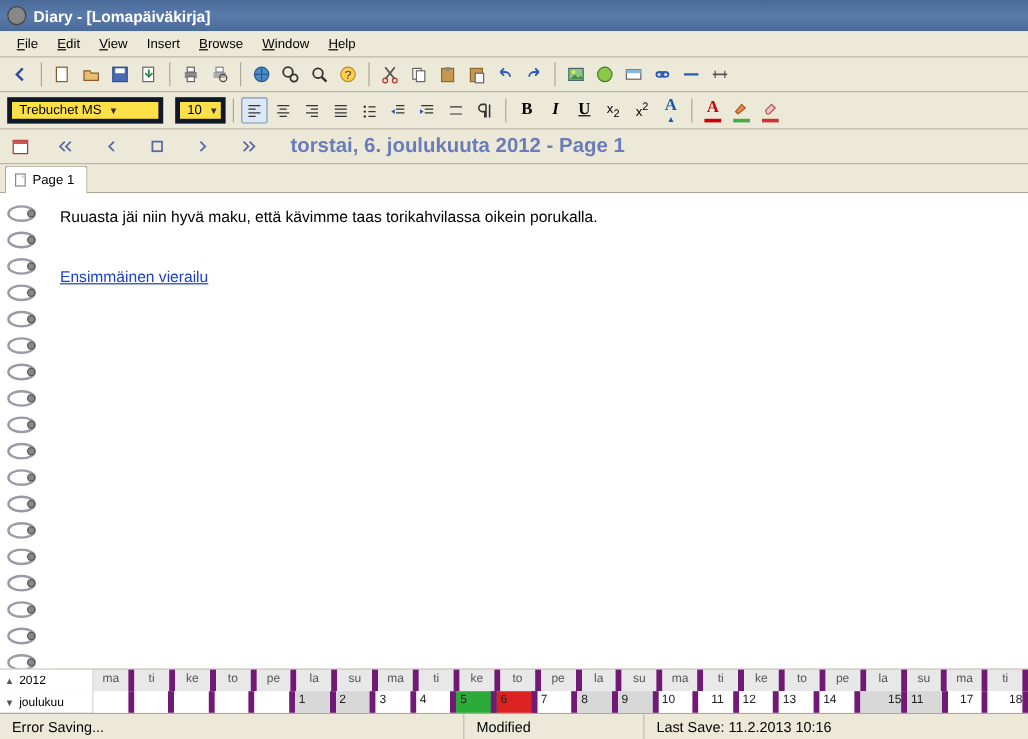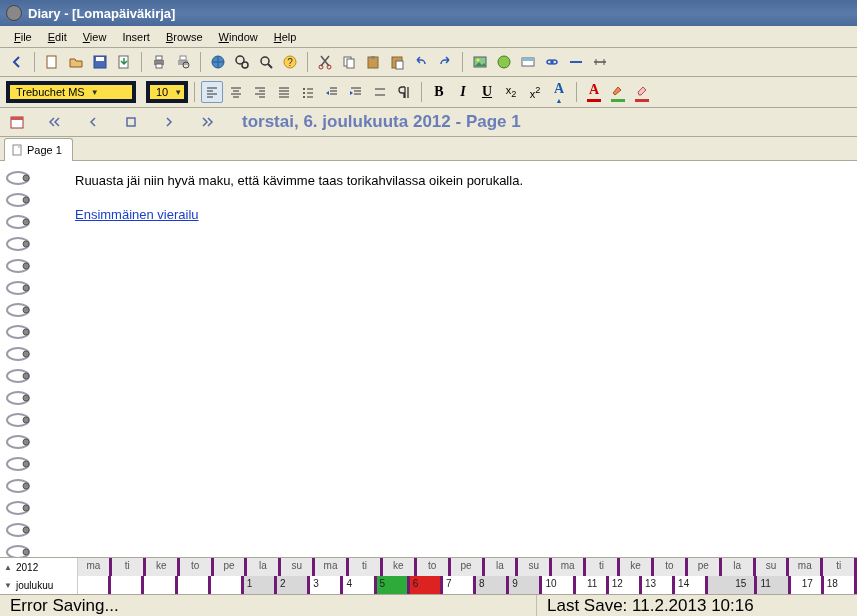--- a/index.html
+++ b/index.html
@@ -16,37 +16,37 @@
 .combo { height: 22px; border: 4px solid #0f172a; background: #fde047; display: flex; align-items: center; padding: 0 4px 0 6px; font-size: 11px; }
 .combo .arrow { margin-left: 6px; font-size: 8px; color: #333; }
 .combo.font { width: 130px; }
 .combo.size { width: 42px; }
 .tb-btn svg { width: 16px; height: 16px; }
 .nav-row { background: #ece9d8; padding: 3px 6px; display: flex; align-items: center; gap: 16px; border-bottom: 1px solid #aca899; }
 .nav-row .date-title { font-size: 17px; font-weight: bold; color: #6b7db8; margin-left: 8px; }
 .tabstrip { background: #ece9d8; height: 24px; display: flex; padding: 0 4px; border-bottom: 1px solid #aca899; }
 .tab { background: #fff; border: 1px solid #aca899; border-bottom: none; padding: 3px 10px 3px 6px; display: flex; align-items: center; gap: 4px; border-radius: 3px 3px 0 0; position: relative; top: 1px; font-size: 11px;}
 .tab .tab-ico { width: 12px; height: 12px; }
-.editor { flex: 1; background: #fff; position: relative; overflow: hidden; border-top: none; padding-left: 25px; }
+.editor { flex: 1; background: #fff; position: relative; overflow: hidden; border-top: none; }
 .editor-inner { padding: 10px 10px 10px 50px; font-family: "Trebuchet MS", sans-serif; font-size: 13px; line-height: 1.5; color: #000; }
 .editor-inner a { color: #1a3ecc; text-decoration: underline; }
 .binder { position: absolute; left: 0; top: 0; bottom: 0; width: 44px; background: #fff; }
 .ring { position: absolute; left: 4px; width: 28px; height: 18px; }
 .ring svg { width: 28px; height: 18px; }
 .calendar-strip { background: #f0f0f0; border-top: 1px solid #aca899; }
 .cal-row { display: flex; height: 18px; font-size: 10px; }
 .cal-row .cell-label { width: 78px; padding: 2px 4px; border-right: 1px solid #ccc; background: #fff; display:flex; align-items:center;}
 .cal-row .cell-label .dd { width:10px; font-size:8px; color:#555; margin-right:2px;}
-.cal-row .cell { flex: 1; border-right: 3px solid #701a75; text-align: center; padding: 2px 0; background: #fff; position: relative; }
+.cal-row .cell { flex: 1; border-right: 5px solid #701a75; text-align: center; padding: 2px 0; background: #fff; position: relative; }
 .cal-row.header .cell { background: #e8e8e8; color: #555; }
 .cal-row.days .cell { color: #222; }
 .cell.wknd { background: #d8d8d8; }
 .cell.sel-g { background: #2caa3a; color:#fff; }
 .cell.sel-r { background: #d22; color:#fff; }
-.statusbar { height: 22px; background: #ece9d8; border-top: 1px solid #aca899; display: flex; align-items: center; font-size: 17px; }
+.statusbar { height: 22px; background: #ece9d8; border-top: 1px solid #aca899; display: flex; align-items: center; font-size: 12px; }
 .statusbar .panel { padding: 2px 10px; border-right: 1px solid #c0beb0; height: 100%; display: flex; align-items: center; }
 .statusbar .panel.flex { flex: 1; }
 .big-letter { font-weight:bold; font-family: 'Times New Roman', serif; font-size:14px;}
 .color-underline-btn { display:flex; flex-direction:column; align-items:center; justify-content:center; }
 .color-underline-btn .bar { width:14px; height:3px; margin-top:1px;}
 </style>
 </head>
 <body>
 
 <div class="titlebar">
@@ -442,21 +442,21 @@
           <ellipse cx="14" cy="9" rx="11" ry="6" fill="none" stroke="#9a9aa8" stroke-width="2"></ellipse>
           <circle cx="22" cy="9" r="3" fill="#888" stroke="#555"></circle>
         </svg></div>
       <div class="ring" style="top: 382px;"><svg viewBox="0 0 28 18">
           <ellipse cx="14" cy="9" rx="11" ry="6" fill="none" stroke="#9a9aa8" stroke-width="2"></ellipse>
           <circle cx="22" cy="9" r="3" fill="#888" stroke="#555"></circle>
         </svg></div>
     </div>
   <div class="editor-inner">
     <p>Ruuasta jäi niin hyvä maku, että kävimme taas torikahvilassa oikein porukalla.</p>
-    <p style="margin-top:14px"><a href="#">Ensimmäinen vierailu</a></p>
+    <p style="margin-top:30px"><a href="#">Ensimmäinen vierailu</a></p>
   </div>
 </div>
 
 <div class="calendar-strip">
   <div class="cal-row header">
     <div class="cell-label">
         <span class="dd">▲</span>
         <span>2012</span>
       </div>
     <div class="cells" id="weekday-cells" style="display:flex;flex:1">
@@ -503,24 +503,25 @@
         <div class="cell sel-g" style="text-align: left; padding-left: 3px;">5</div>
         <div class="cell sel-r" style="text-align: left; padding-left: 3px;">6</div>
         <div class="cell" style="text-align: left; padding-left: 3px;">7</div>
         <div class="cell wknd" style="text-align: left; padding-left: 3px;">8</div>
         <div class="cell wknd" style="text-align: left; padding-left: 3px;">9</div>
         <div class="cell" style="text-align: left; padding-left: 3px;">10</div>
         <div class="cell" style="text-align: center; padding-left: 3px;">11</div>
         <div class="cell" style="text-align: left; padding-left: 3px;">12</div>
         <div class="cell" style="text-align: left; padding-left: 3px;">13</div>
         <div class="cell" style="text-align: left; padding-left: 3px;">14</div>
-        <div class="cell wknd" style="text-align: center; padding-left: 19px;">15</div>
+        <div class="cell wknd" style="text-align: right; padding-left: 9px;">15</div>
         <div class="cell wknd" style="text-align: left; padding-left: 3px;">11</div>
         <div class="cell" style="text-align: center; padding-left: 3px;">17</div>
-        <div class="cell" style="text-align: left; padding-left: 3px;">18</div>
+        <div class="cell" style="text-align: right; padding-left: 3px;">18</div>
       </div>
   </div>
 </div>
 
 <div class="statusbar">
   <div class="panel flex">Error Saving...</div>
+  <div class="panel" style="width:150px">Modified</div>
   <div class="panel" style="width:320px; border-right:none">Last Save: 11.2.2013 10:16</div>
 </div>
 
 </body></html>

